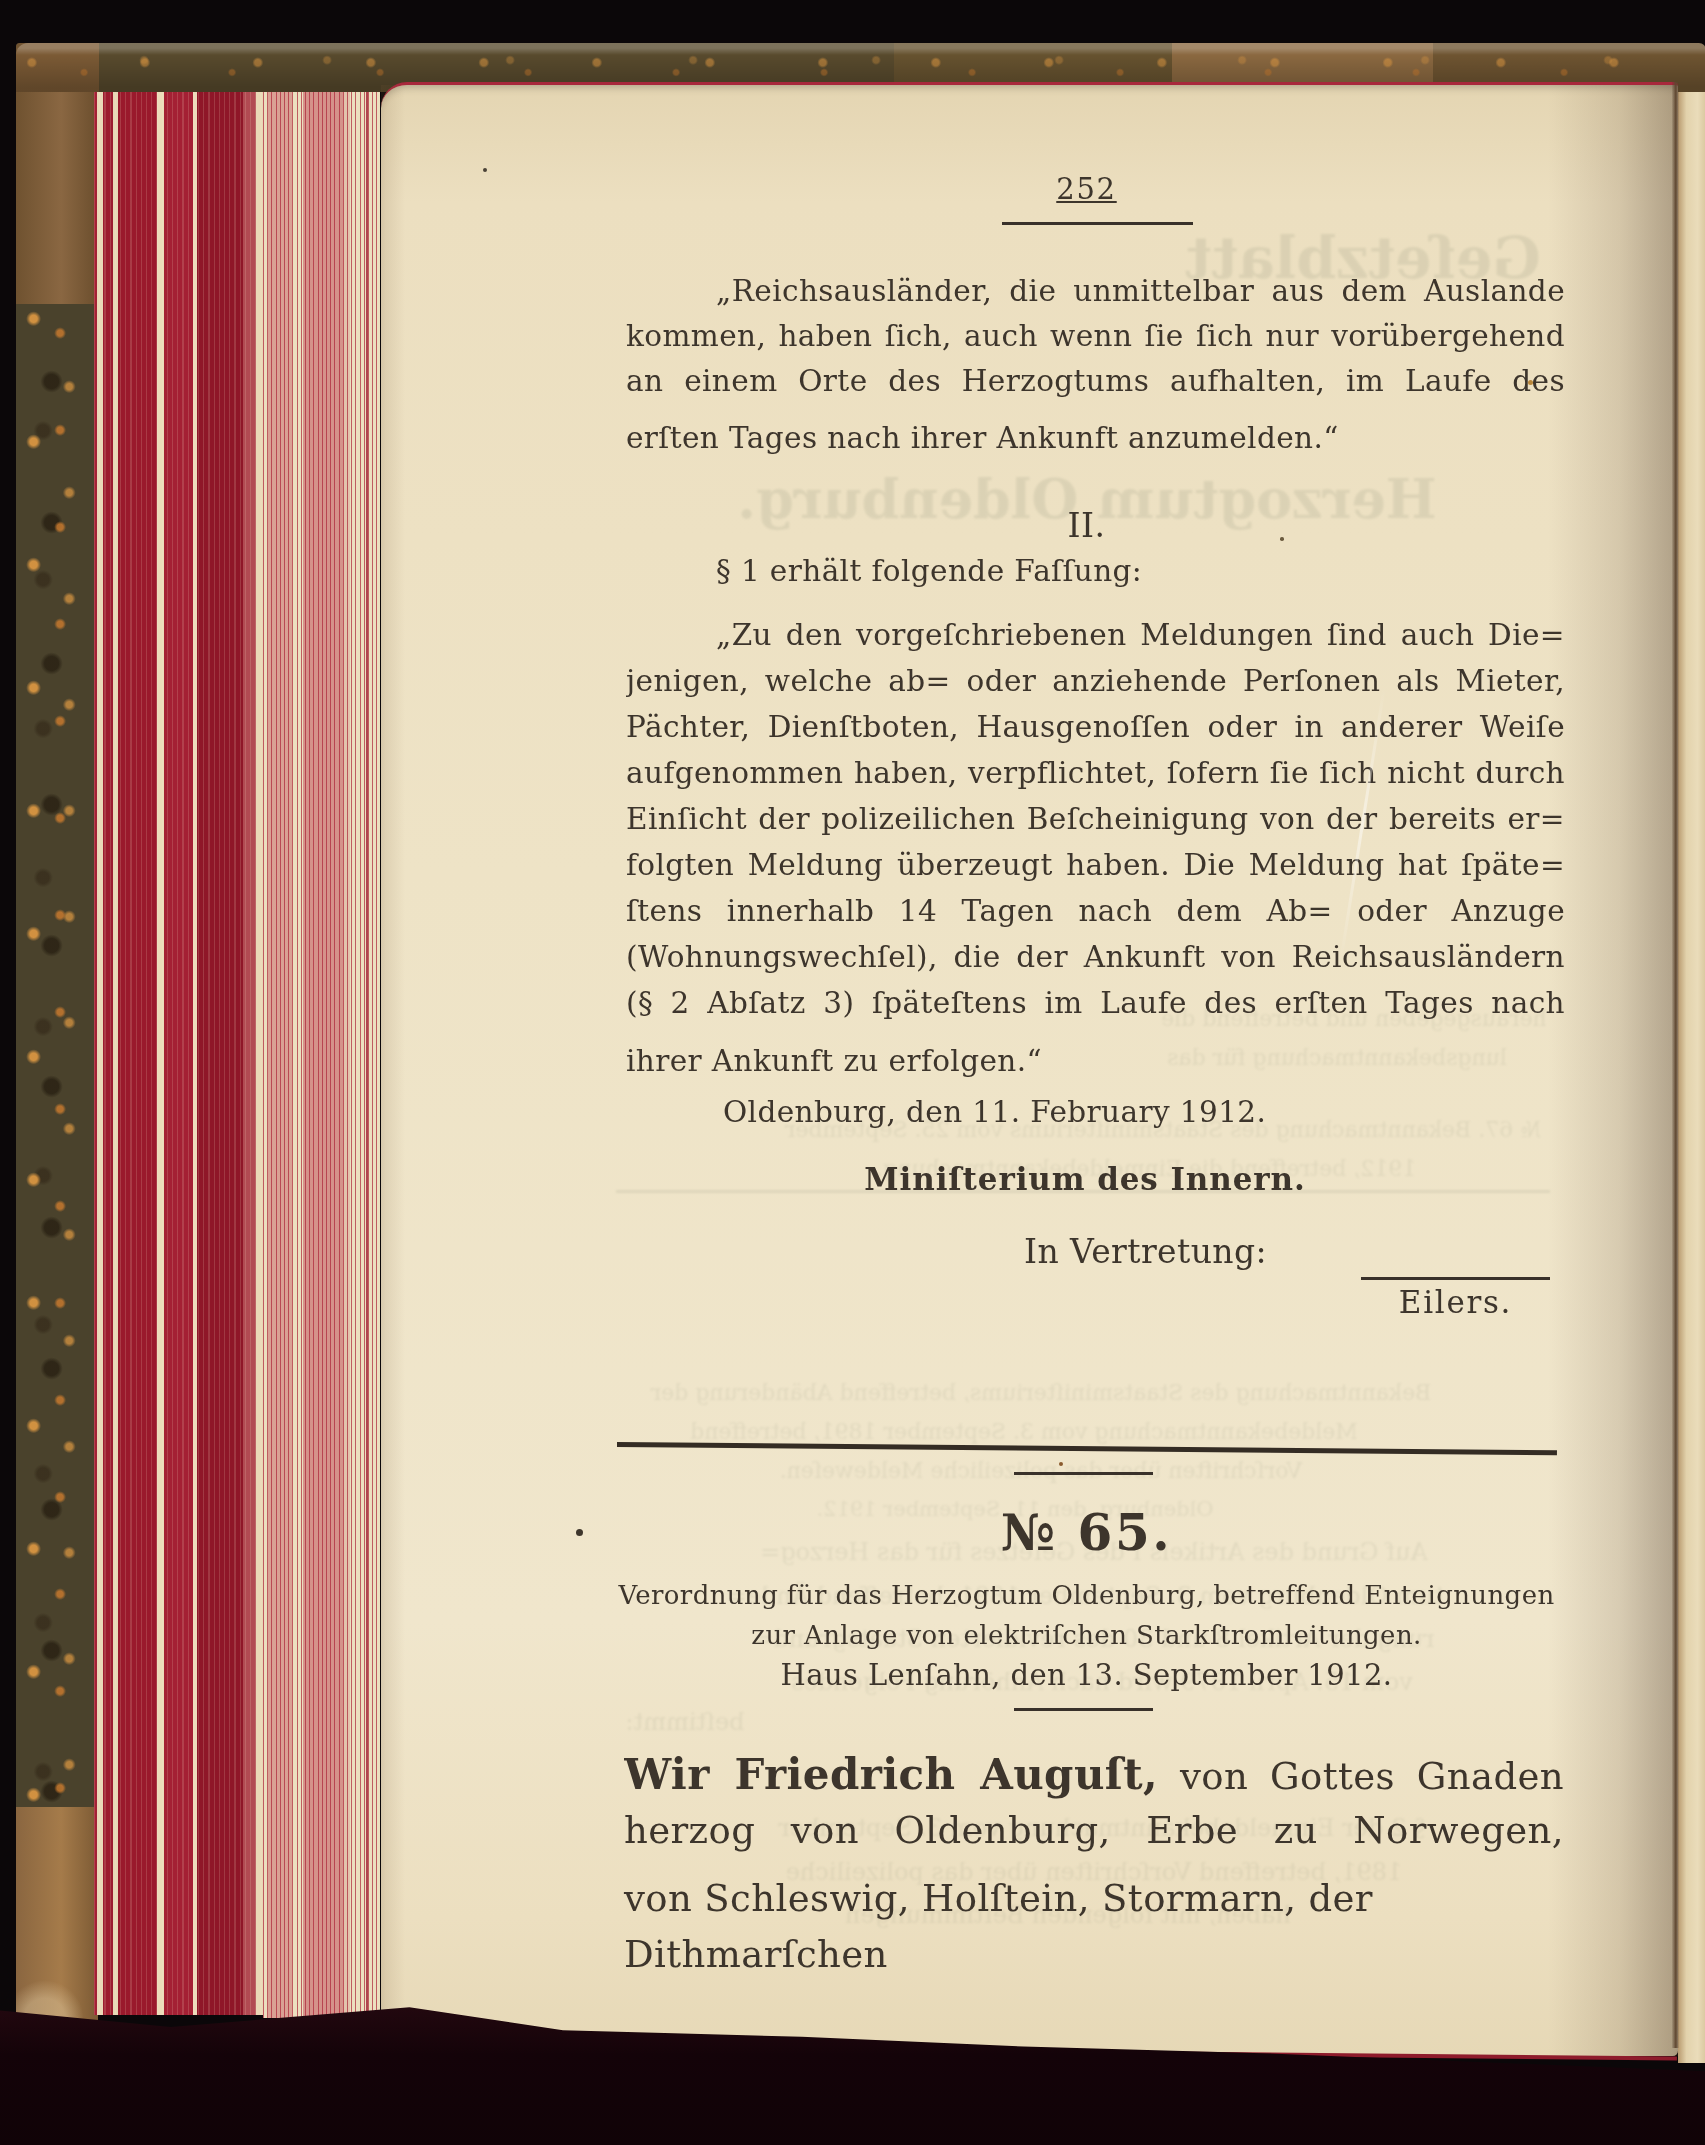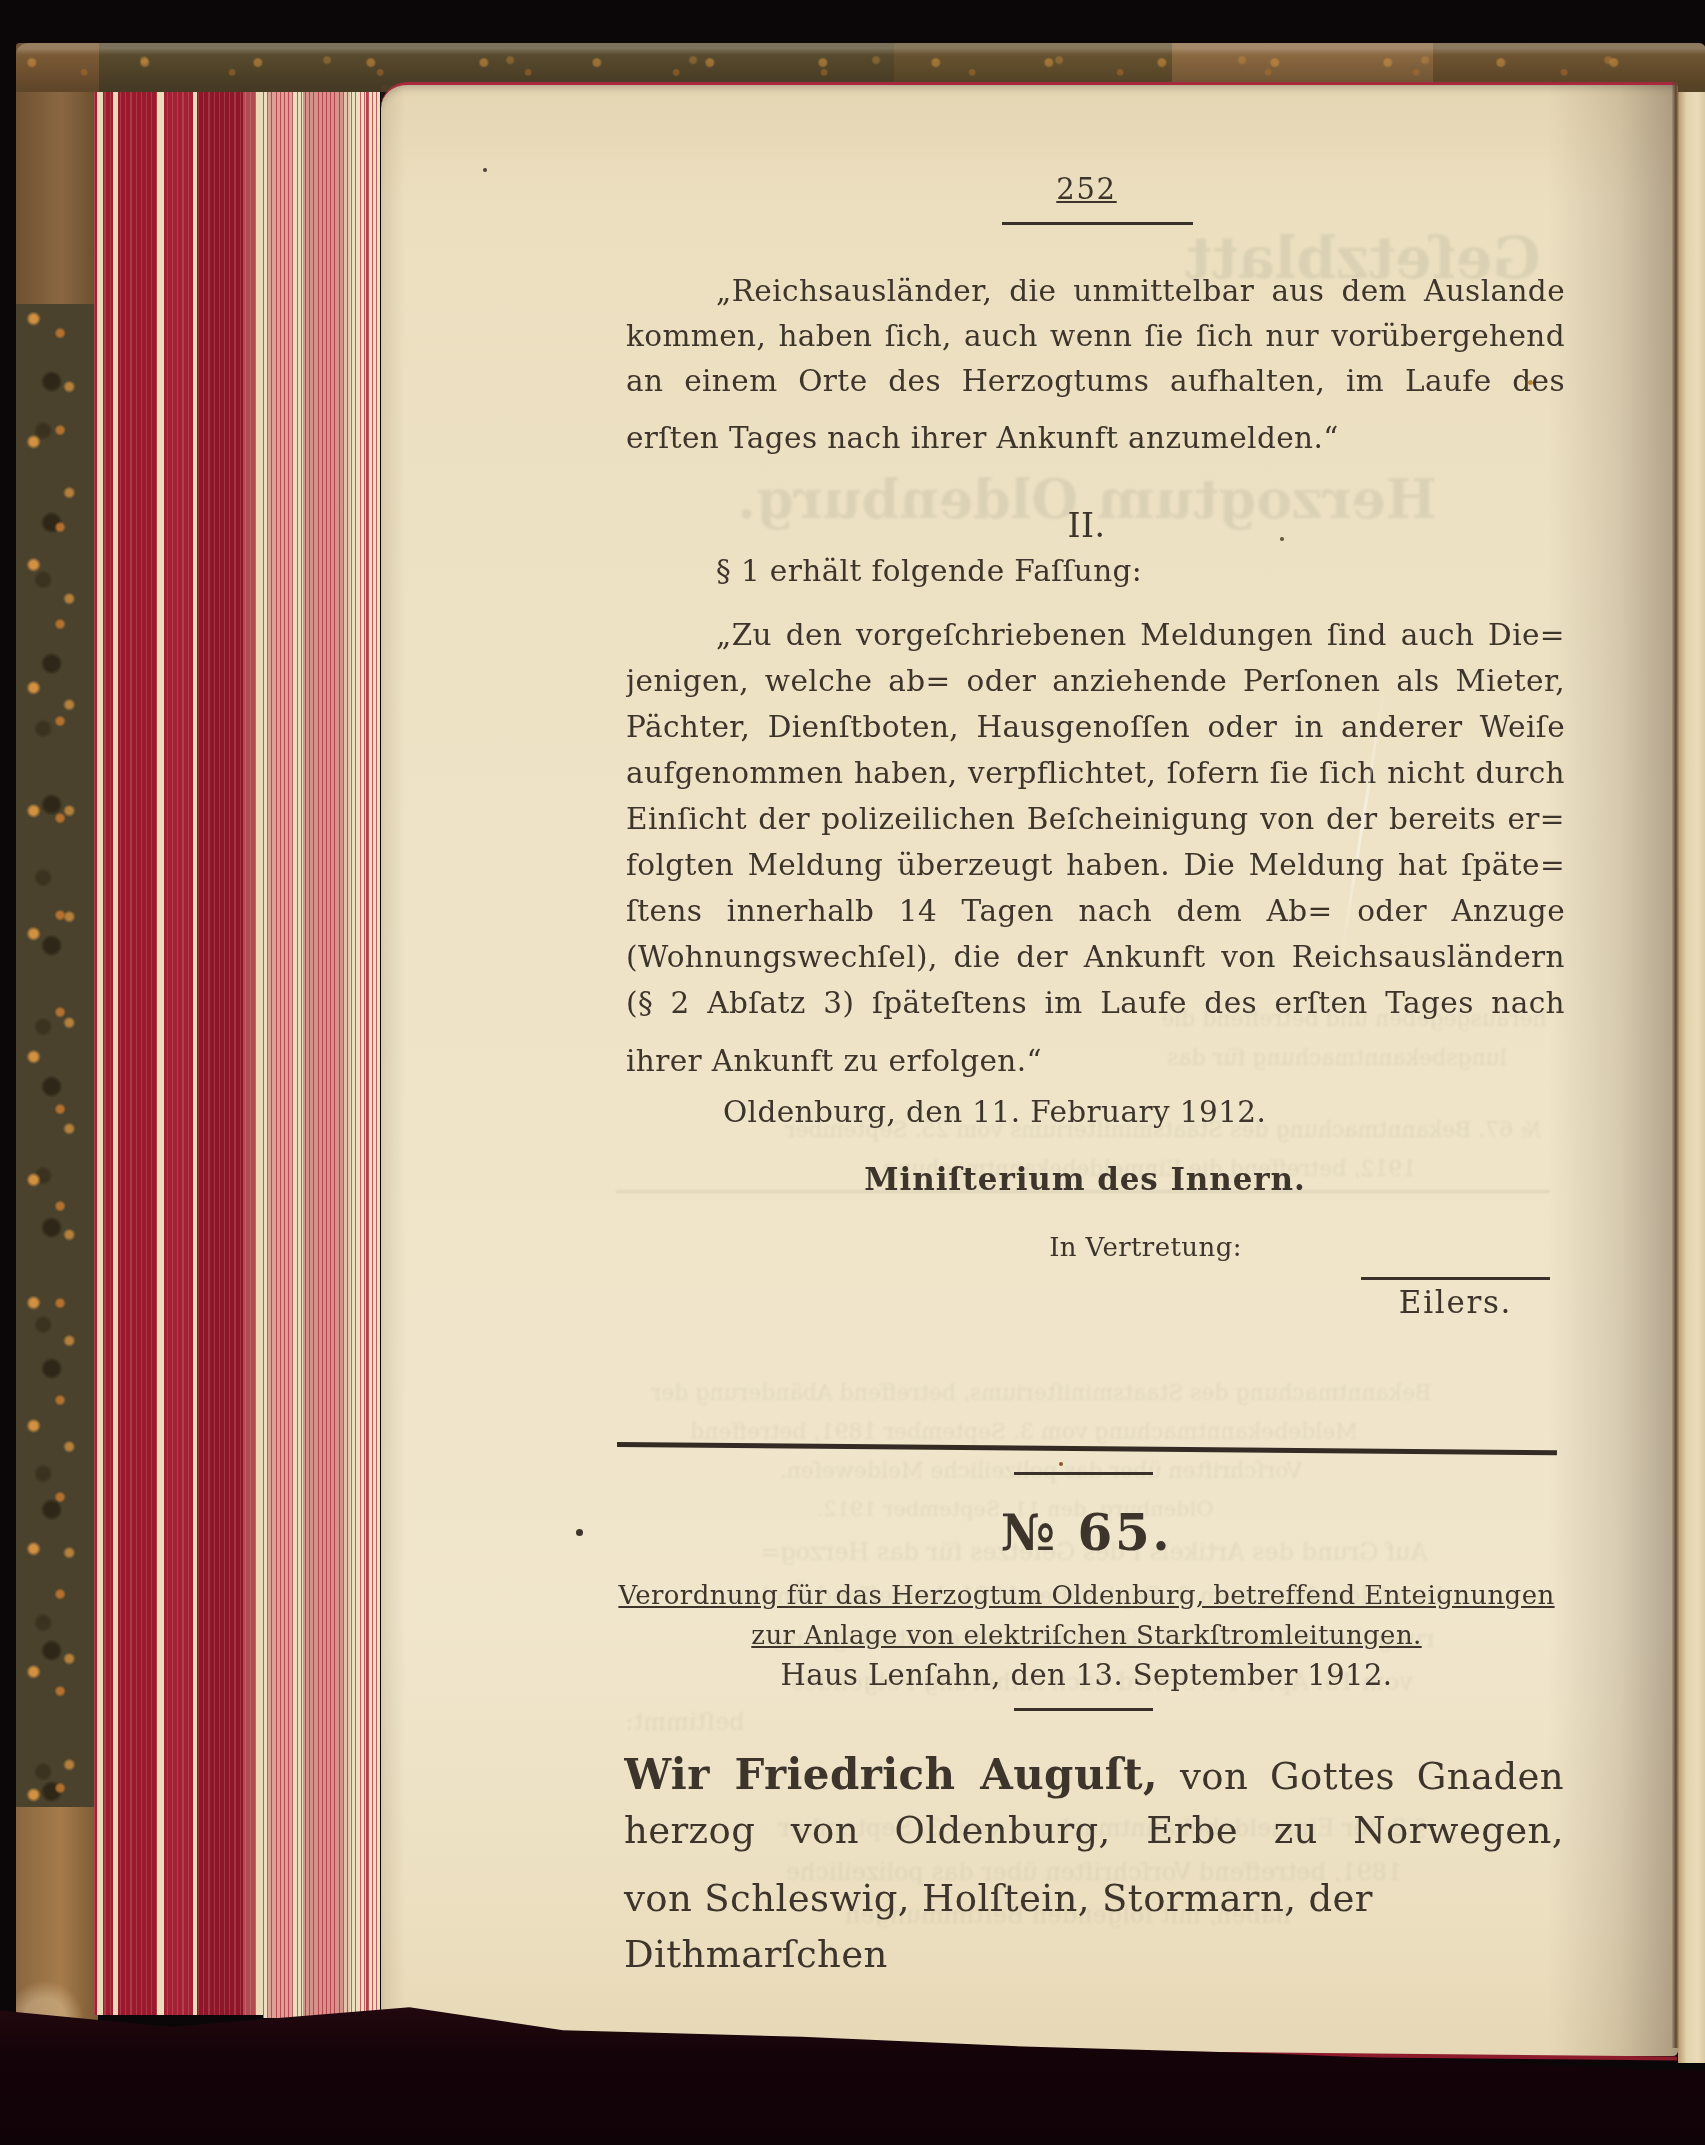--- a/index.html
+++ b/index.html
@@ -75,29 +75,29 @@
   .q2 .ln{line-height:46px;height:46px;}
   .ln.last{text-align:left;text-align-last:left;margin-top:12px;}
   .ind{text-indent:90px;}
   .center{text-align:center;text-align-last:center;}
   .rule{background:#39312a;}
   .b-pageno{left:236px;top:87px;width:939px;font-size:29px;letter-spacing:1.7px;text-decoration:underline;}
   .b-ii{left:236px;top:421px;width:939px;font-size:33px;}
   .b-amend{left:245px;top:469px;width:939px;font-size:29.5px;text-indent:90px;}
   .b-date1{left:342px;top:1010px;font-size:29.5px;}
   .b-ministry{left:228px;top:1076px;width:952px;font-size:31px;font-weight:bold;letter-spacing:0.9px;}
-  .b-deputy{left:330px;top:1147px;width:869px;font-size:26px;}
+  .b-deputy{left:330px;top:1147px;width:869px;font-size:33px;}
   .b-ruhstrat{left:352px;top:1201px;width:869px;font-size:29.5px;letter-spacing:1.7px;}
   .b-sigrule{left:980px;top:1192px;width:189px;height:2.6px;}
   .b-eilers{left:980px;top:1199px;width:189px;font-size:31px;letter-spacing:1.7px;text-align:right;}
   .b-thickrule{left:236px;top:1357px;width:940px;height:5.2px;background:#342c24;
     transform:rotate(.5deg);transform-origin:left center;}
   .b-srule1{left:633px;top:1387px;width:139px;height:2.6px;}
   .b-no65{left:236px;top:1418px;width:939px;font-size:50px;font-weight:bold;letter-spacing:2.6px;}
-  .b-title{left:219px;top:1490px;width:973px;font-size:26px;line-height:40px;text-decoration:underline;}
+  .b-title{left:219px;top:1490px;width:973px;font-size:26px;line-height:40px;}
   .b-date2{left:219px;top:1573px;width:973px;font-size:29px;}
   .b-srule2{left:633px;top:1623px;width:139px;height:2.6px;}
   .b-proc{left:243px;top:1662px;width:940px;}
   .b-proc .ln{font-size:37px;line-height:56px;height:56px;letter-spacing:0.4px;}
   .b-proc .lead{font-size:42px;font-weight:bold;}
 
   
   .ghosts{position:absolute;inset:0;overflow:hidden;}
   .ghost{position:absolute;transform:translateX(-50%) scaleX(-1);color:#7d836b;opacity:.12;
          filter:blur(1.1px);white-space:nowrap;}

